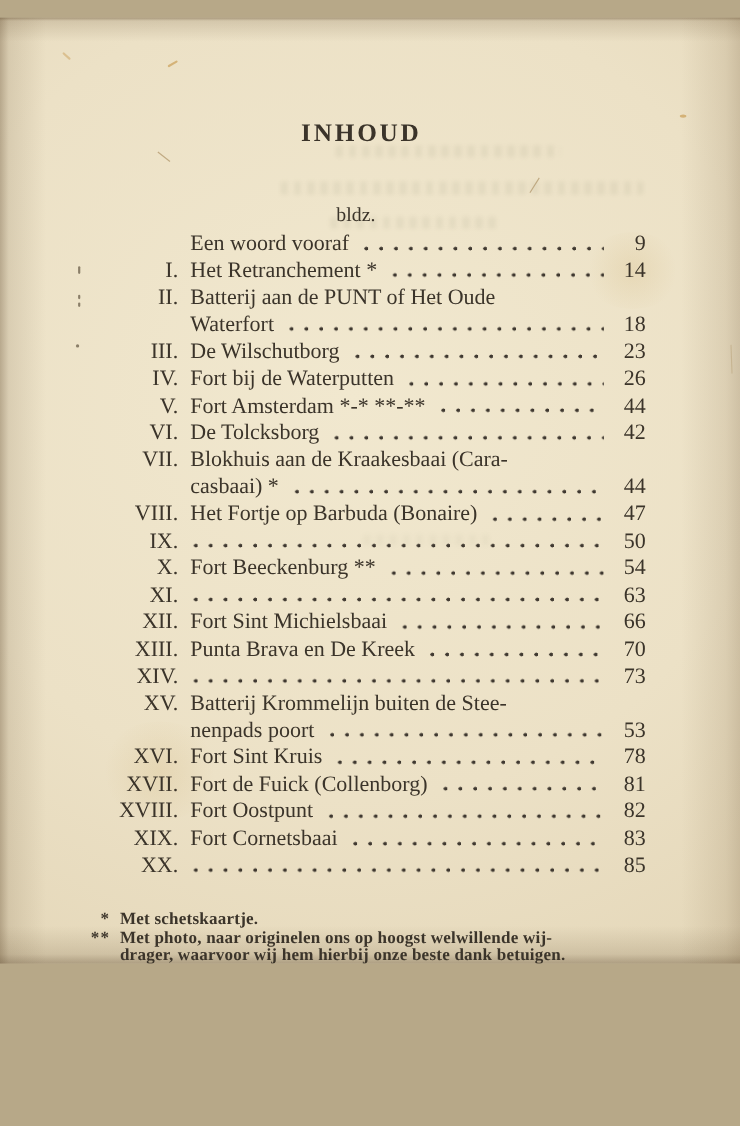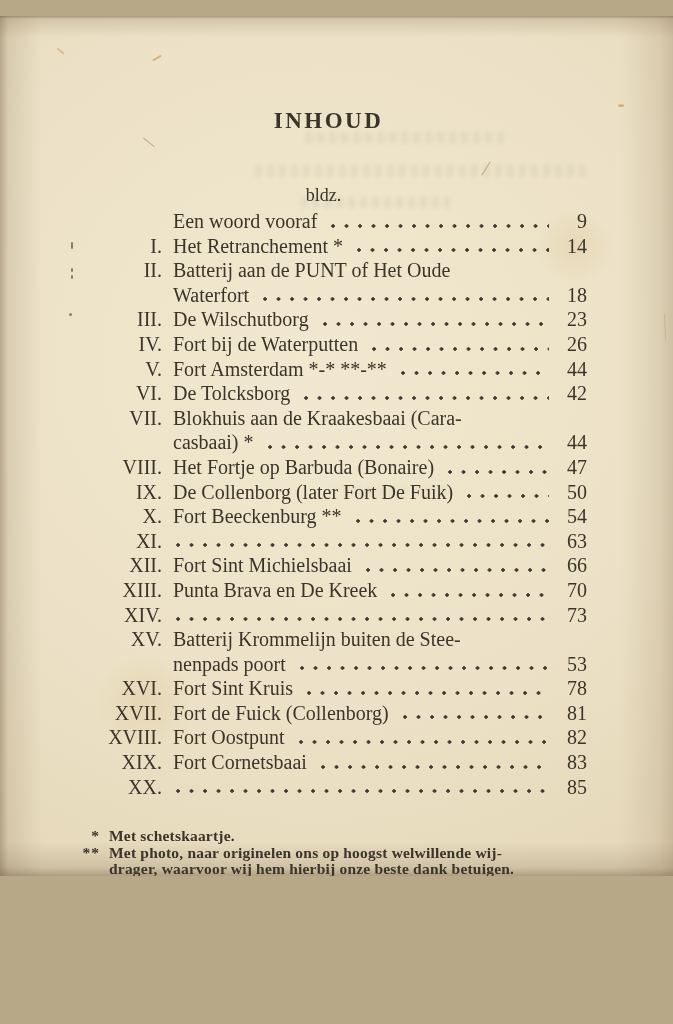--- a/index.html
+++ b/index.html
@@ -173,21 +173,20 @@
         <span class="page-num">44</span>
       </div>
       <div class="toc-row">
         <span class="numeral">VIII.</span>
         <span class="entry-title">Het Fortje op Barbuda (Bonaire)</span>
         <span class="leader"></span>
         <span class="page-num">47</span>
       </div>
       <div class="toc-row">
         <span class="numeral">IX.</span>
-        <span class="entry-title">De Collenborg (later Fort De Fuik)</span>
         <span class="leader"></span>
         <span class="page-num">50</span>
       </div>
       <div class="toc-row">
         <span class="numeral">X.</span>
         <span class="entry-title">Fort Beeckenburg **</span>
         <span class="leader"></span>
         <span class="page-num">54</span>
       </div>
       <div class="toc-row">

